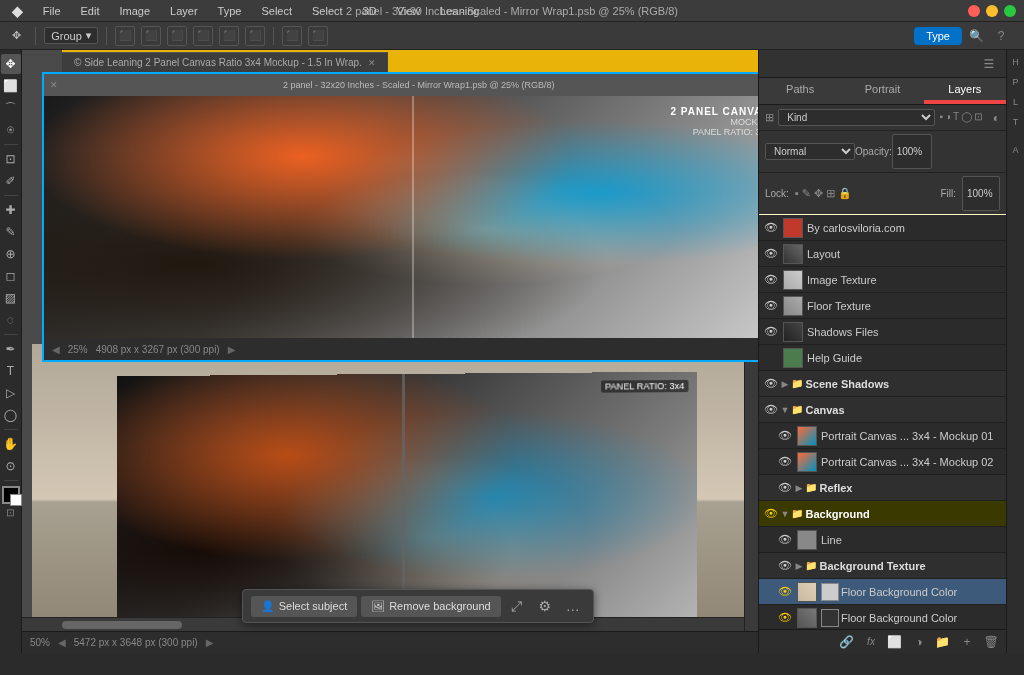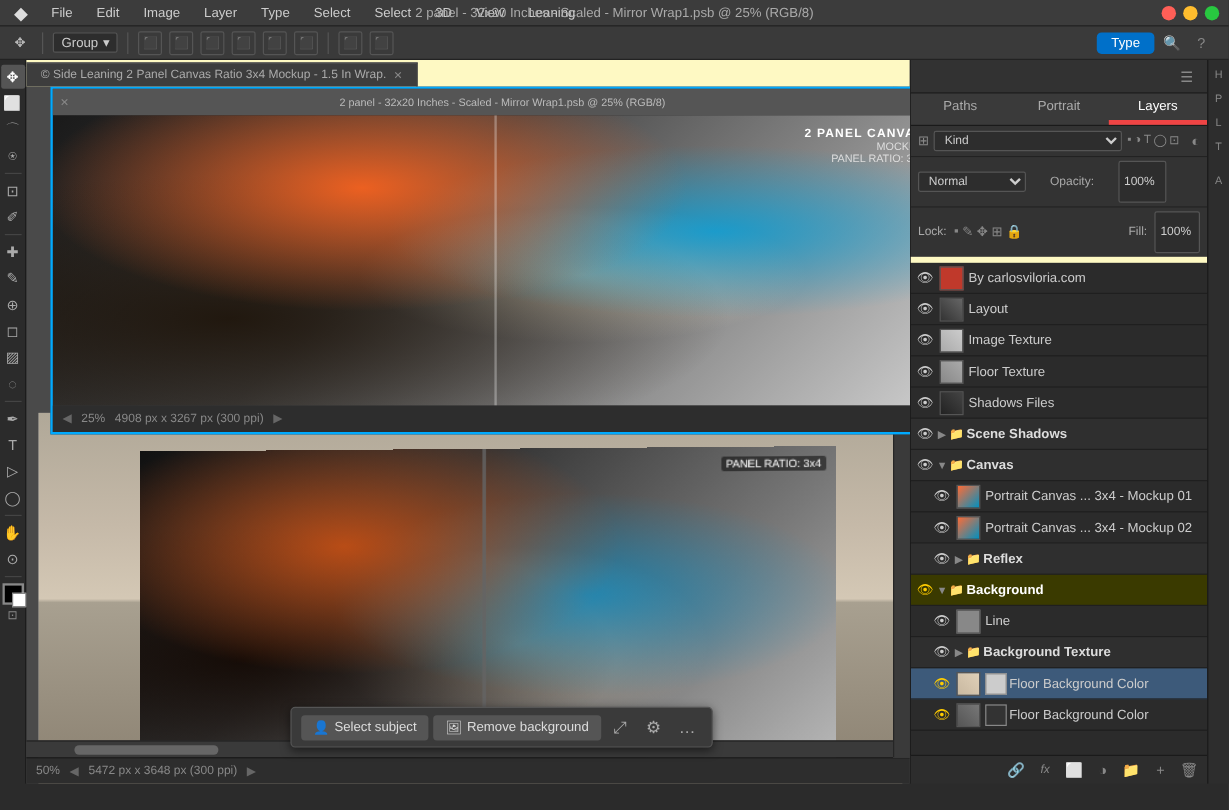--- a/index.html
+++ b/index.html
@@ -133,23 +133,24 @@
     #canvas-area {
       flex: 1;
       background: #4a4a4a;
       position: relative;
       overflow: hidden;
     }
 
     
     #tab-bar {
       height: 22px;
-      background: #fef9c3;
+      background: #eab308;
       display: flex;
       align-items: flex-end;
+      margin-left: 40px;
     }
     .tab {
       height: 20px;
       padding: 0 12px;
       background: #3d3d3d;
       border-top: 1px solid #555;
       border-right: 1px solid #444;
       display: flex;
       align-items: center;
       font-size: 10px;
@@ -382,21 +383,21 @@
     }
     .fi { font-size: 10px; color: #888; cursor: pointer; }
 
     
     #blend-bar {
       padding: 3px 6px;
       background: #333;
       border-bottom: 1px solid #222;
       display: flex;
       align-items: center;
-      gap: 20px;
+      gap: 0;
     }
     .blend-select {
       background: #2d2d2d;
       border: 1px solid #555;
       border-radius: 2px;
       color: #ccc;
       font-size: 10px;
       padding: 1px 4px;
       width: 90px;
     }
@@ -408,21 +409,21 @@
       color: #ccc;
       font-size: 10px;
       padding: 11px 4px;
       width: 40px;
     }
 
     
     #lock-bar {
       padding: 3px 6px;
       background: #333;
-      border-bottom: 5px solid #fef9c3;
+      border-bottom: 1px solid #fef9c3;
       display: flex;
       align-items: center;
       gap: 6px;
       font-size: 10px;
       color: #aaa;
     }
     .lock-icons { display: flex; gap: 3px; }
     .lk { font-size: 11px; color: #888; cursor: pointer; }
 
     
@@ -873,20 +874,25 @@
         <div class="layer-thumb lt-floor"></div>
         <span class="layer-name">Floor Texture</span>
       </div>
 
       <div class="layer-row">
         <div class="eye-icon visible">👁</div>
         <div class="layer-thumb lt-shadow"></div>
         <span class="layer-name">Shadows Files</span>
       </div>
 
+      <div class="layer-row">
+        <div class="eye-icon" style="color:transparent;">👁</div>
+        <div class="layer-thumb lt-help"></div>
+        <span class="layer-name">Help Guide</span>
+      </div>
 
       <div class="layer-row group-header">
         <div class="eye-icon visible">👁</div>
         <span class="expand-arrow">▶</span>
         <span class="group-folder-icon">📁</span>
         <span class="layer-name">Scene Shadows</span>
       </div>
 
       <div class="layer-row group-header">
         <div class="eye-icon visible">👁</div>

